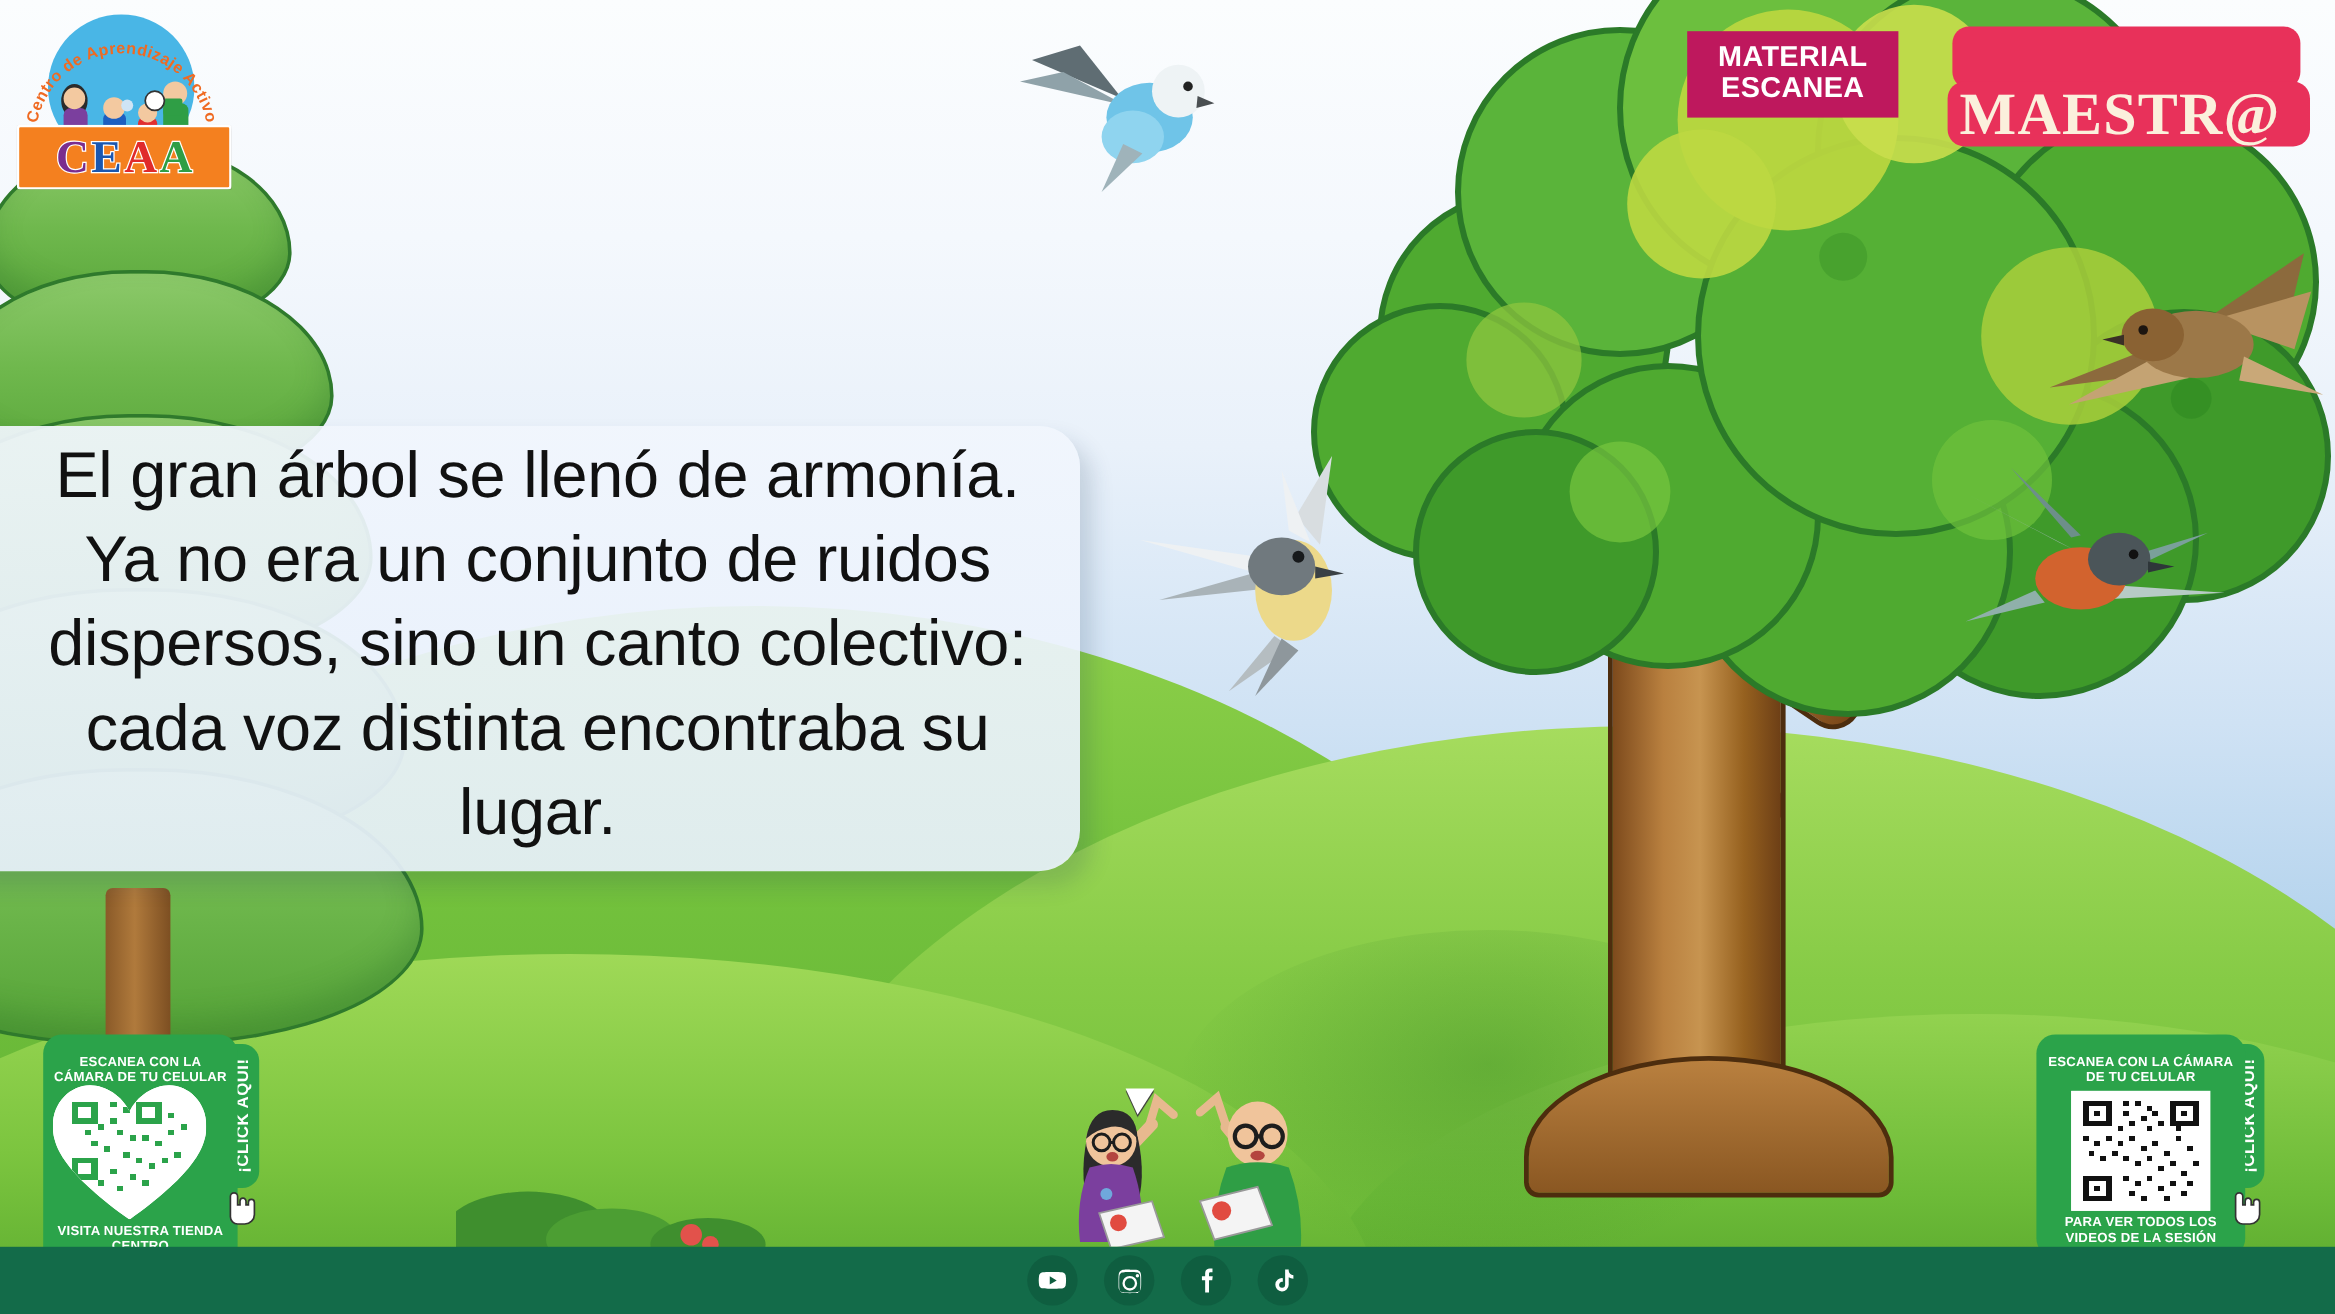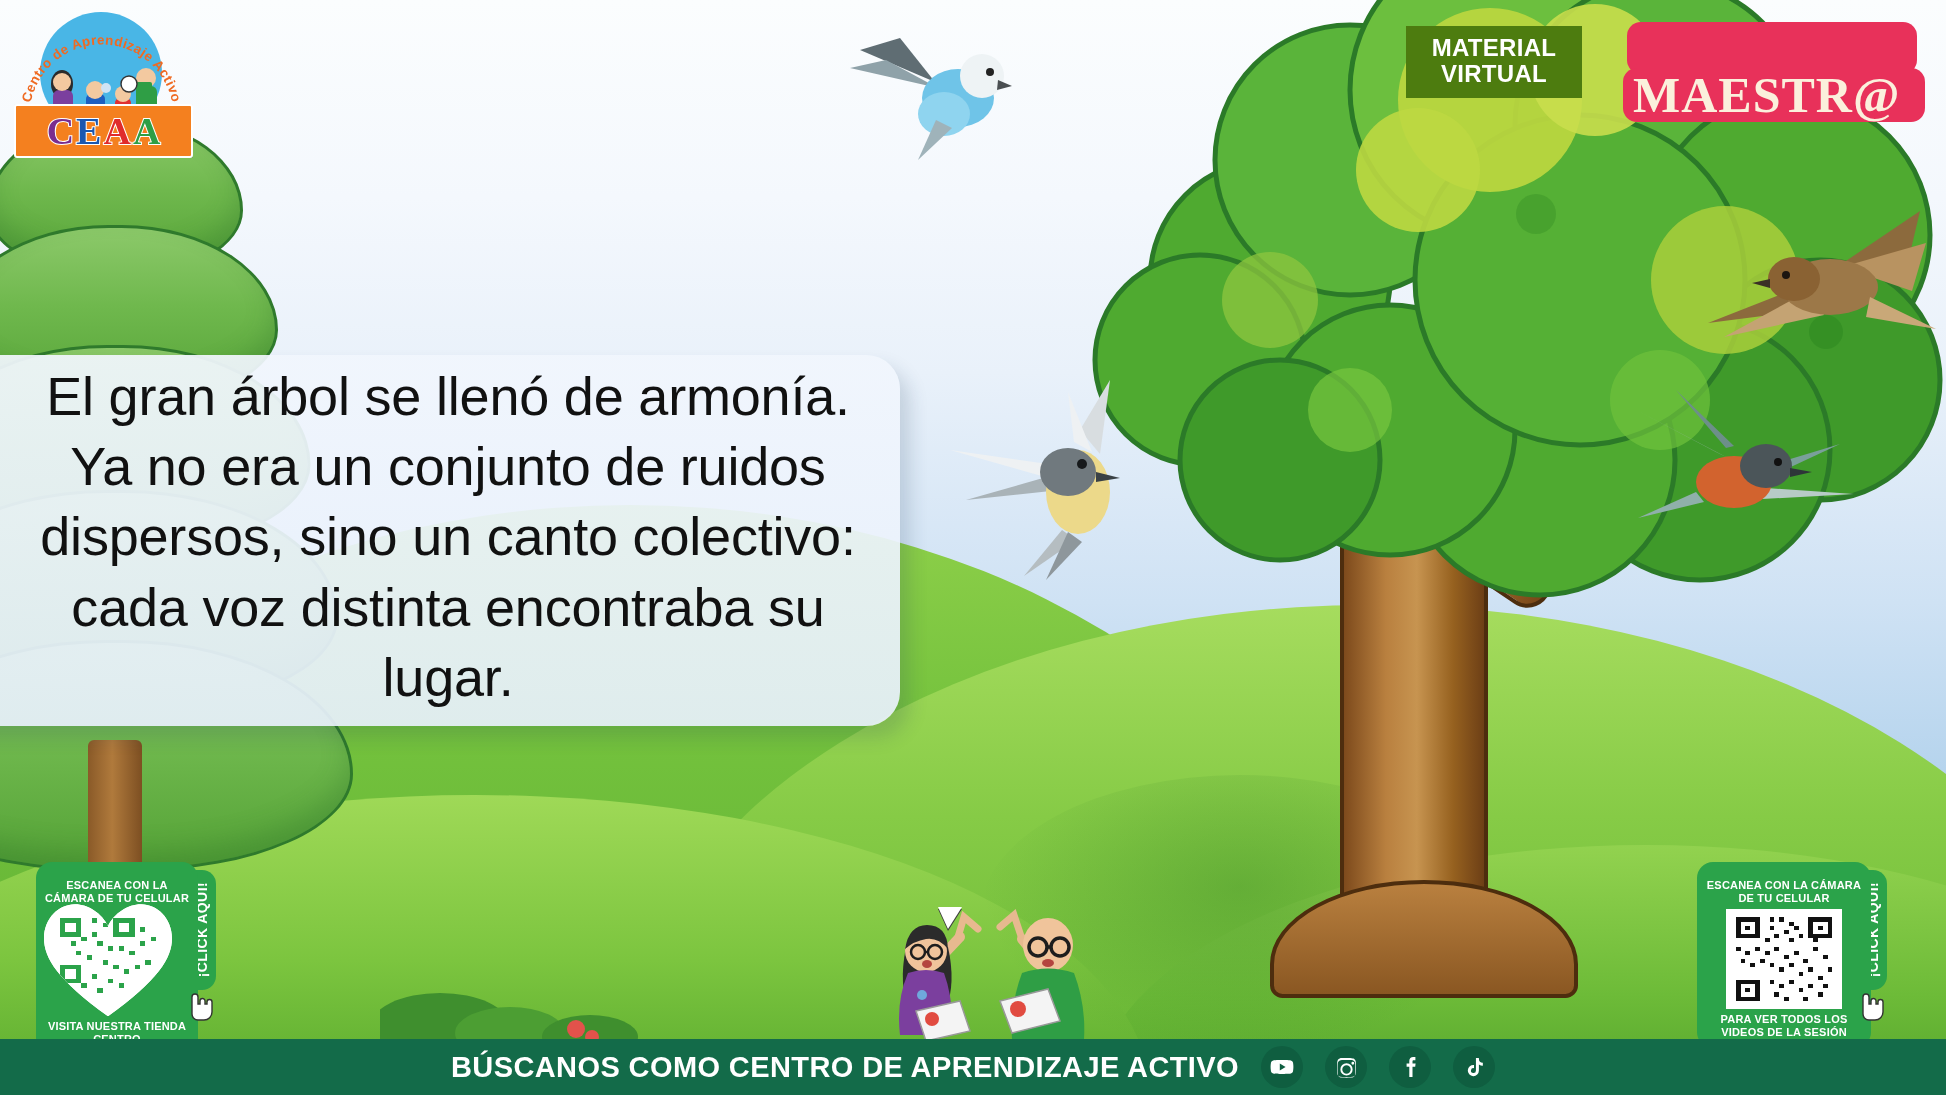--- a/index.html
+++ b/index.html
@@ -70,21 +70,21 @@
   .ceaa-banner{position:absolute;left:0;bottom:6px;width:175px;height:50px;background:#f4801f;
       border:2px solid #fff;clip-path:polygon(0 0,100% 0,100% 100%,0 100%);
       border-radius:3px;display:flex;align-items:center;justify-content:center;gap:2px;
       box-shadow:0 2px 3px rgba(0,0,0,.25);}
   .ceaa-banner span{font-family:"Liberation Serif",serif;font-weight:bold;font-size:38px;
       -webkit-text-stroke:2px #fff;paint-order:stroke fill;line-height:1;}
   .c1{color:#7b2d8e}.c2{color:#1b57b0}.c3{color:#e02b2b}.c4{color:#2f9e45}
 
   
   .matgrat{position:absolute;left:1406px;top:26px;width:164px;padding:9px 6px 11px;
-      background:#4d7c0f;text-align:center;}
+      background:#be185d;text-align:center;}
   .matgrat div{color:#fff;font-weight:bold;font-size:24px;line-height:1.08;letter-spacing:.3px;}
 
   
   .yosm{position:absolute;left:1623px;top:14px;width:310px;height:112px;}
   .yosm-bg1{position:absolute;left:4px;top:8px;width:290px;height:52px;background:#e8315a;border-radius:14px;}
   .yosm-bg2{position:absolute;left:0px;top:54px;width:302px;height:54px;background:#e8315a;border-radius:14px;}
   .yosm-heart{position:absolute;left:93px;top:6px;width:54px;height:54px;background:#6fcfa3;
       border-radius:50% 50% 50% 50%/60% 60% 40% 40%;
       clip-path:path("M27 52 C 6 36 0 24 0 16 C 0 6 7 0 14 0 C 20 0 25 4 27 9 C 29 4 34 0 40 0 C 47 0 54 6 54 16 C 54 24 48 36 27 52 Z");}
   .yosm .l1{position:absolute;left:8px;top:8px;width:292px;height:52px;display:flex;align-items:center;}
@@ -272,21 +272,21 @@
     <div class="ceaa-banner">
       <span class="c1">C</span>
       <span class="c2">E</span>
       <span class="c3">A</span>
       <span class="c4">A</span>
     </div>
   </div>
 
   <div class="matgrat">
     <div>MATERIAL</div>
-    <div>VIRTUAL</div>
+    <div>ESCANEA</div>
   </div>
 
   <div class="yosm">
     <div class="yosm-bg1"></div>
     <div class="yosm-bg2"></div>
     <div class="l2">
       <span style="margin-left:8px">MAESTR@</span>
     </div>
   </div>
 
@@ -436,21 +436,20 @@
       <path d="M69 46 h4" stroke="#1d1d1d" stroke-width="3.5"></path>
       <ellipse cx="70" cy="62" rx="6" ry="4" fill="#b4453f"></ellipse>
       <path d="M44 72 q26 -9 52 0 q12 32 10 66 h-72 q-2 -34 10 -66z" fill="#2f9e45"></path>
       <circle cx="60" cy="96" r="6" fill="#6fa8dc"></circle>
       <path d="M22 100 l48 -12 l12 32 l-48 12z" fill="#f4f4f4" stroke="#999" stroke-width="1.5"></path>
       <circle cx="40" cy="108" r="8" fill="#e14b40"></circle>
     </svg>
   </div>
 
   <div class="footer">
-    <div class="ftext">BÚSCANOS COMO CENTRO DE APRENDIZAJE ACTIVO</div>
     <div class="sicon">
       <svg viewBox="0 0 24 24" width="24" height="24">
           <path d="M23 7.5a3 3 0 0 0-2.1-2.1C19 5 12 5 12 5s-7 0-8.9.4A3 3 0 0 0 1 7.5 31 31 0 0 0 .6 12 31 31 0 0 0 1 16.5a3 3 0 0 0 2.1 2.1C5 19 12 19 12 19s7 0 8.9-.4a3 3 0 0 0 2.1-2.1A31 31 0 0 0 23.4 12 31 31 0 0 0 23 7.5zM9.8 15.4V8.6l5.8 3.4z"></path>
         </svg>
     </div>
     <div class="sicon">
       <svg viewBox="0 0 24 24" width="23" height="23">
           <path d="M12 2.2c3.2 0 3.6 0 4.9.1 1.2.1 1.8.2 2.2.4.6.2 1 .5 1.4.9.4.4.7.8.9 1.4.2.4.3 1 .4 2.2.1 1.3.1 1.7.1 4.9s0 3.6-.1 4.9c-.1 1.2-.2 1.8-.4 2.2-.2.6-.5 1-.9 1.4-.4.4-.8.7-1.4.9-.4.2-1 .3-2.2.4-1.3.1-1.7.1-4.9.1s-3.6 0-4.9-.1c-1.2-.1-1.8-.2-2.2-.4-.6-.2-1-.5-1.4-.9-.4-.4-.7-.8-.9-1.4-.2-.4-.3-1-.4-2.2C2.2 15.6 2.2 15.2 2.2 12s0-3.6.1-4.9c.1-1.2.2-1.8.4-2.2.2-.6.5-1 .9-1.4.4-.4.8-.7 1.4-.9.4-.2 1-.3 2.2-.4 1.3-.1 1.7-.1 4.8-.1zm0 2c-3.1 0-3.5 0-4.7.1-1.1.1-1.7.2-2.1.3-.5.2-.9.4-1.2.8-.4.3-.6.7-.8 1.2-.1.4-.3 1-.3 2.1-.1 1.2-.1 1.6-.1 4.7s0 3.5.1 4.7c.1 1.1.2 1.7.3 2.1.2.5.4.9.8 1.2.3.4.7.6 1.2.8.4.1 1 .3 2.1.3 1.2.1 1.6.1 4.7.1s3.5 0 4.7-.1c1.1-.1 1.7-.2 2.1-.3.5-.2.9-.4 1.2-.8.4-.3.6-.7.8-1.2.1-.4.3-1 .3-2.1.1-1.2.1-1.6.1-4.7s0-3.5-.1-4.7c-.1-1.1-.2-1.7-.3-2.1-.2-.5-.4-.9-.8-1.2-.3-.4-.7-.6-1.2-.8-.4-.1-1-.3-2.1-.3-1.2-.1-1.6-.1-4.7-.1zm0 3.4a6.4 6.4 0 1 1 0 12.8 6.4 6.4 0 0 1 0-12.8zm0 2a4.4 4.4 0 1 0 0 8.8 4.4 4.4 0 0 0 0-8.8zm6.6-3.6a1.5 1.5 0 1 1 0 3 1.5 1.5 0 0 1 0-3z"></path>
         </svg>
     </div>

